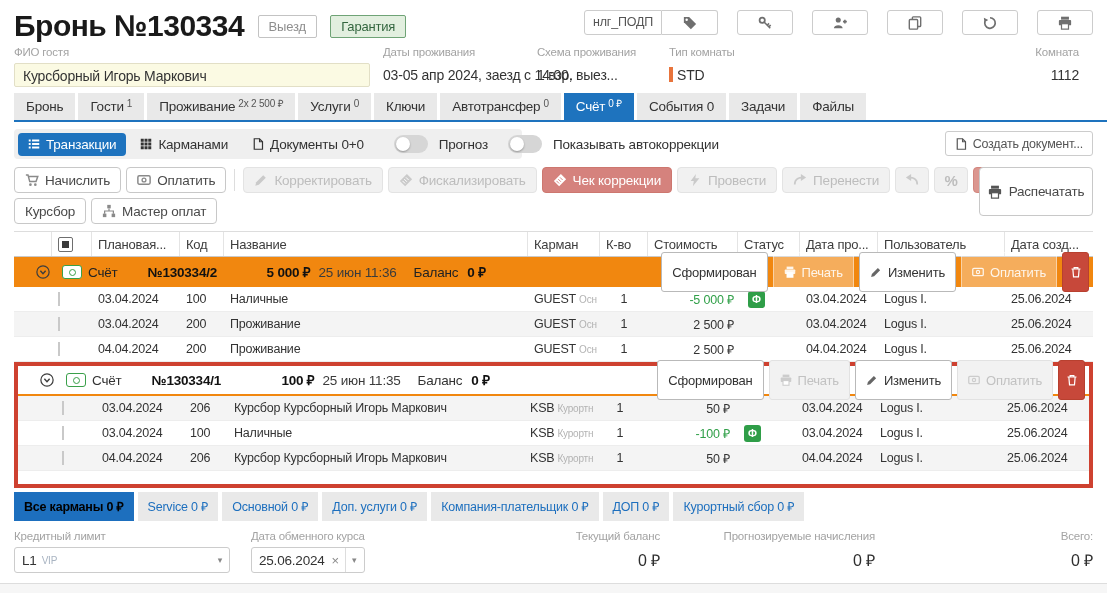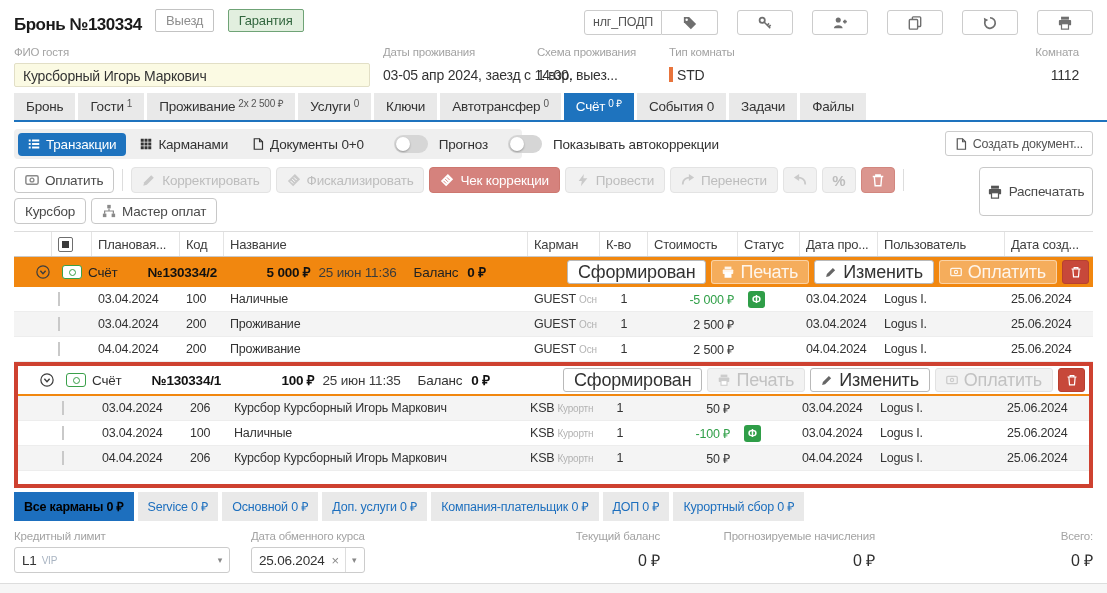--- a/index.html
+++ b/index.html
@@ -4,21 +4,21 @@
 <style>
   * { box-sizing: border-box; margin: 0; padding: 0; }
   html,body { background:#fff; }
   .page {
     position: relative; width: 1107px; height: 593px; overflow: hidden;
     background:#fff; color:#333;
     font-family: "Liberation Sans", sans-serif; font-size:13px; letter-spacing:-0.2px;
   }
   
   .hdr { padding: 9px 14px 0 14px; position: relative; height: 44px; }
-  .hdr-title { display:inline-block; font-size:17px; font-weight:bold; color:#1a1a1a; letter-spacing:-0.5px; }
+  .hdr-title { display:inline-block; font-size:30px; font-weight:bold; color:#1a1a1a; letter-spacing:-0.5px; }
   .badge { display:inline-block; font-size:13px; padding:3px 10px; margin-left:10px; vertical-align:5px; border-radius:2px; }
   .badge.gray { background:#fff; border:1px solid #c3c3c3; color:#8e8e8e; }
   .badge.green { background:#e2efdf; border:1px solid #6fa376; color:#33663f; }
   .hdr-tools { position:absolute; top:10px; right:14px; display:flex; gap:19px; align-items:center;text-align:center; }
   .tagbox { display:flex; align-items:stretch; height:25px; }
   .tagbox .taglbl { border:1px solid #ccc; border-radius:3px 0 0 3px; background:#fff; color:#555; font-size:12.5px; padding:4px 8px 0 8px; }
   .tagbox .tagbtn { border:1px solid #ccc; border-left:none; border-radius:0 3px 3px 0; background:#fff; width:56px; display:flex; align-items:center; justify-content:center; cursor:pointer; }
   .icbtn { width:56px; height:25px; border:1px solid #ccc; border-radius:3px; background:#fff; display:flex; align-items:center; justify-content:center; cursor:pointer; }
   .ic { width:14px; height:14px; display:block; }
   .ic-sm { width:12px; height:12px; display:block; }
@@ -83,21 +83,21 @@
   .g-exp { margin-left:22px; color:#3d3d3d; cursor:pointer; }
   .g-cash { margin-left:12px; width:20px; height:14px; border:1.5px solid #3aa04a; border-radius:3px; background:#fff; display:flex; align-items:center; justify-content:center; }
   .g-cash i { width:7px; height:7px; border:1.5px solid #3aa04a; border-radius:50%; display:block; }
   .g-label { margin-left:6px; }
   .g-num { margin-left:30px; width:105px; font-weight:bold; color:#111; }
   .g-amt { width:58px; text-align:right; font-weight:bold; color:#111; }
   .g-dt { margin-left:8px; color:#3b3b3b; }
   .g-ballbl { margin-left:17px; }
   .g-balval { margin-left:9px; font-weight:bold; color:#111; }
   .g-btns { position:absolute; right:4px; top:0; height:100%; display:flex; align-items:center; gap:5px; }
-  .gbtn { display:inline-flex; align-items:center; gap:6px; height:24px; padding:0 10px; border-radius:3px; font-size:18px; background:#fff; border:1px solid #b9b9b9; color:#333; cursor:pointer; white-space:nowrap; }
+  .gbtn { display:inline-flex; align-items:center; gap:6px; height:40px; padding:0 10px; border-radius:3px; font-size:13px; background:#fff; border:1px solid #b9b9b9; color:#333; cursor:pointer; white-space:nowrap; }
   .gbtn .ic-sm { color:#666; }
   .orange .gbtn.muted { background:rgba(255,255,255,.32); border-color:rgba(255,255,255,.45); color:rgba(255,255,255,.88); }
   .orange .gbtn.muted .ic-sm { color:rgba(255,255,255,.88); }
   .white .gbtn.muted { background:#f2f2f2; border-color:#e2e2e2; color:#c2c2c2; }
   .white .gbtn.muted .ic-sm { color:#ccc; }
   .gbtn.gtrash { width:27px; padding:0; justify-content:center; background:#c7483a; border-color:#b8402f; }
   .gbtn.gtrash .ic-sm { color:#fff; }
   .drow { height:25px; font-size:12.5px; color:#333; border-bottom:1px solid #ededed; cursor:default; }
   .drow.alt { background:#f4f4f4; }
   .dc { padding-left:6px; overflow:hidden; white-space:nowrap; }
@@ -264,20 +264,28 @@
       <svg class="ic-sm" viewBox="0 0 16 16">
           <path d="M3 1 h7 l4 4 v10 H3 Z" fill="none" stroke="currentColor" stroke-width="1.6"></path>
           <path d="M10 1 v4 h4" fill="none" stroke="currentColor" stroke-width="1.4"></path>
         </svg>
       <span>Создать документ...</span>
     </span>
   </div>
 
   <div class="acts">
     <div class="arow">
+      <span class="abtn">
+        <svg class="ic" viewBox="0 0 16 16">
+            <path d="M1 2.2 h2.4 l2 7.6 h7.2 l2-5.8 H4.2" fill="none" stroke="currentColor" stroke-width="1.7"></path>
+            <circle cx="6.2" cy="13.3" r="1.5" fill="currentColor"></circle>
+            <circle cx="11.8" cy="13.3" r="1.5" fill="currentColor"></circle>
+          </svg>
+        <span>Начислить</span>
+      </span>
       <span class="abtn">
         <svg class="ic" viewBox="0 0 16 16">
             <rect x="1" y="3.2" width="14" height="9.6" rx="1.6" fill="none" stroke="currentColor" stroke-width="1.7"></rect>
             <circle cx="8" cy="8" r="2.2" fill="none" stroke="currentColor" stroke-width="1.5"></circle>
           </svg>
         <span>Оплатить</span>
       </span>
       <span class="adiv"></span>
       <span class="abtn disabled">
         <svg class="ic" viewBox="0 0 16 16">

